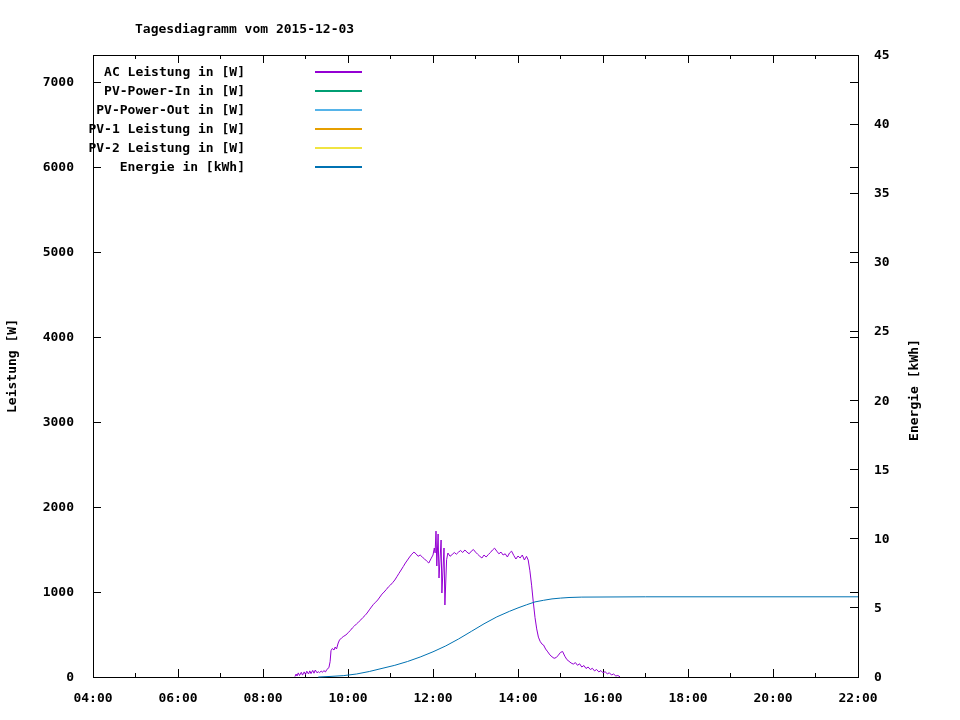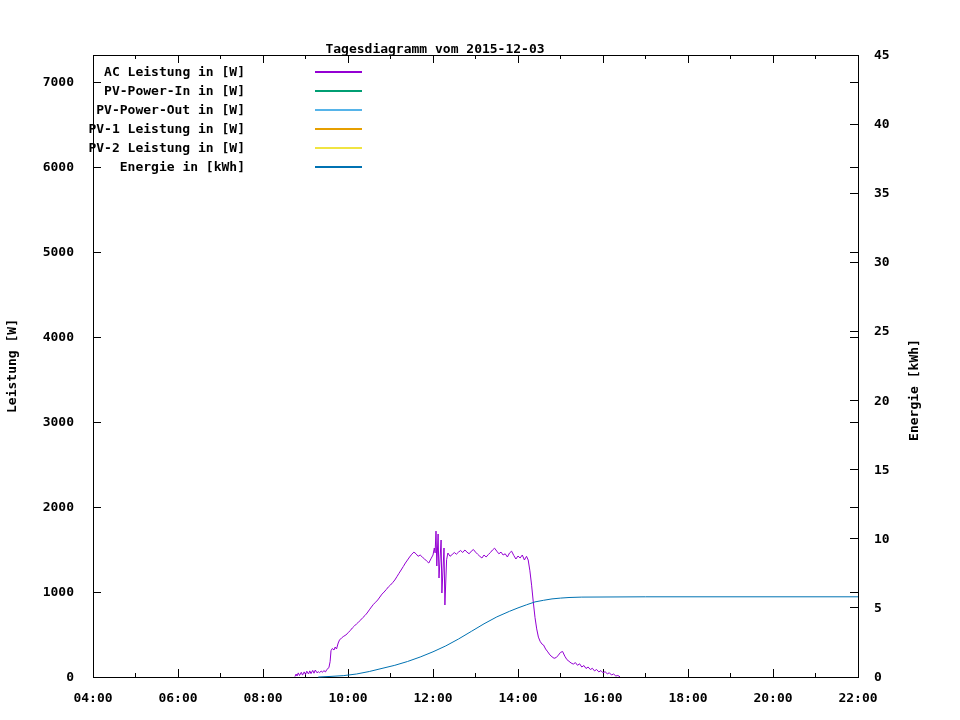--- a/index.html
+++ b/index.html
@@ -6,26 +6,24 @@
   .canvas {
     position:relative;
     width:960px; height:720px;
     background:#ffffff;
     font-family:"DejaVu Sans Mono", monospace;
     overflow:hidden;
   }
   .chart-title {
     position:absolute;
     left:135px; top:21px; width:600px;
-    text-align:center;
     font:bold 13px "DejaVu Sans Mono", monospace;
     color:#000000;
     letter-spacing:0px;
     white-space:pre;
-    margin-top:20px;
   }
   svg { position:absolute; left:0; top:0; }
   svg text {
     font-family:"DejaVu Sans Mono", monospace;
     font-weight:bold;
     font-size:13px;
     fill:#000000;
   }
 </style>
 </head>

